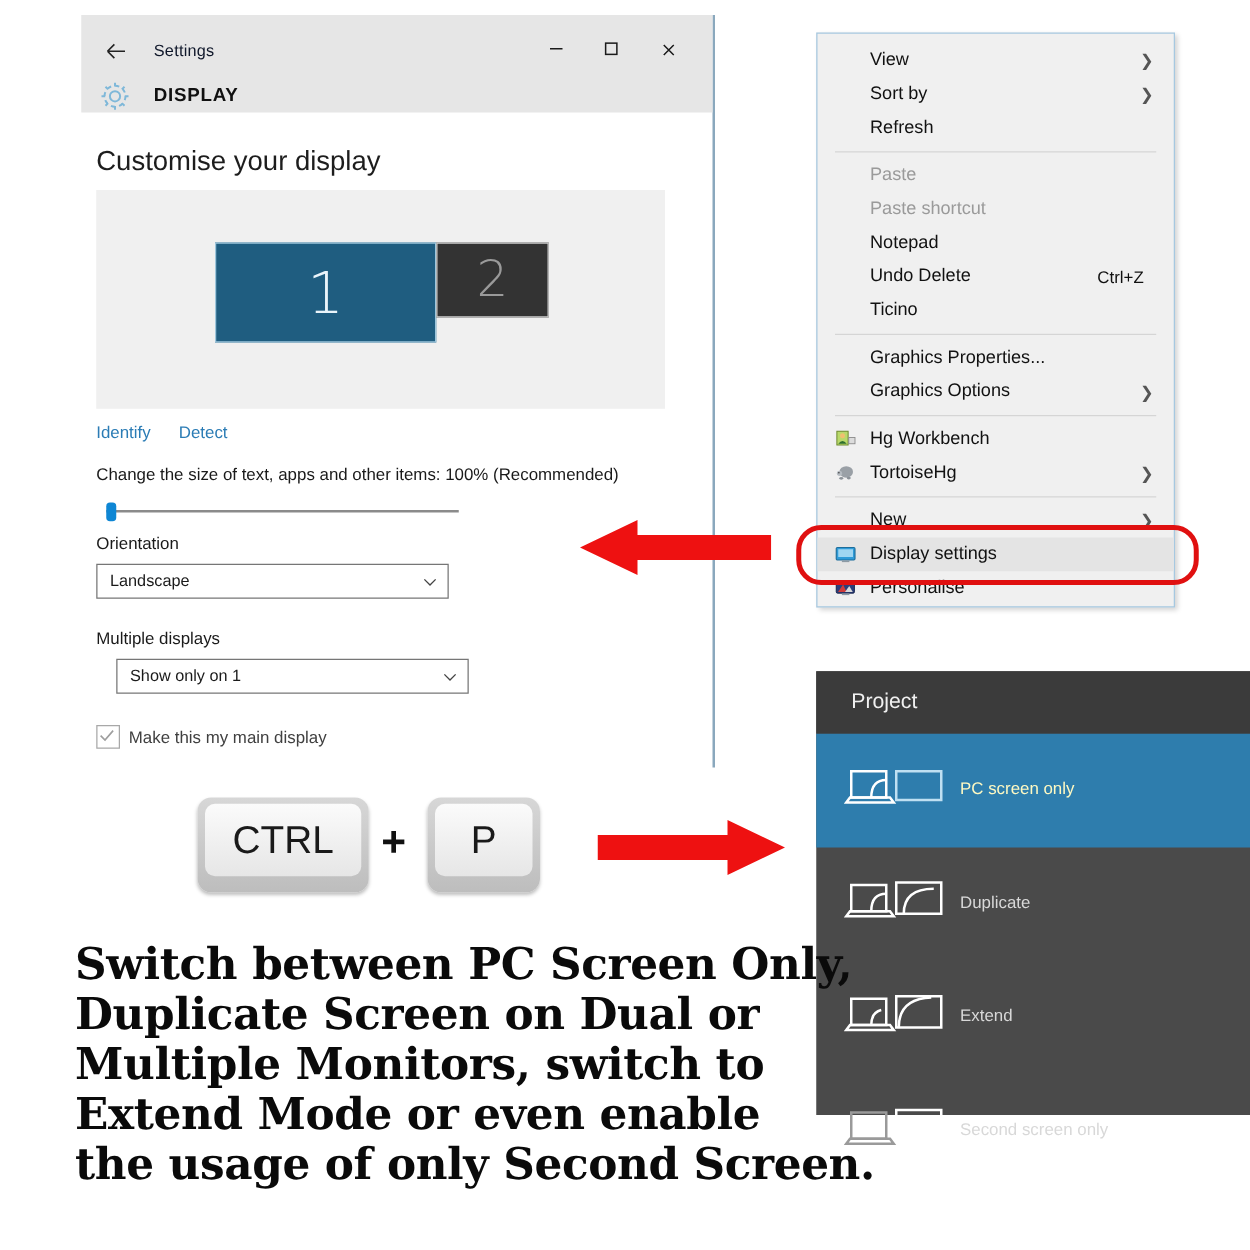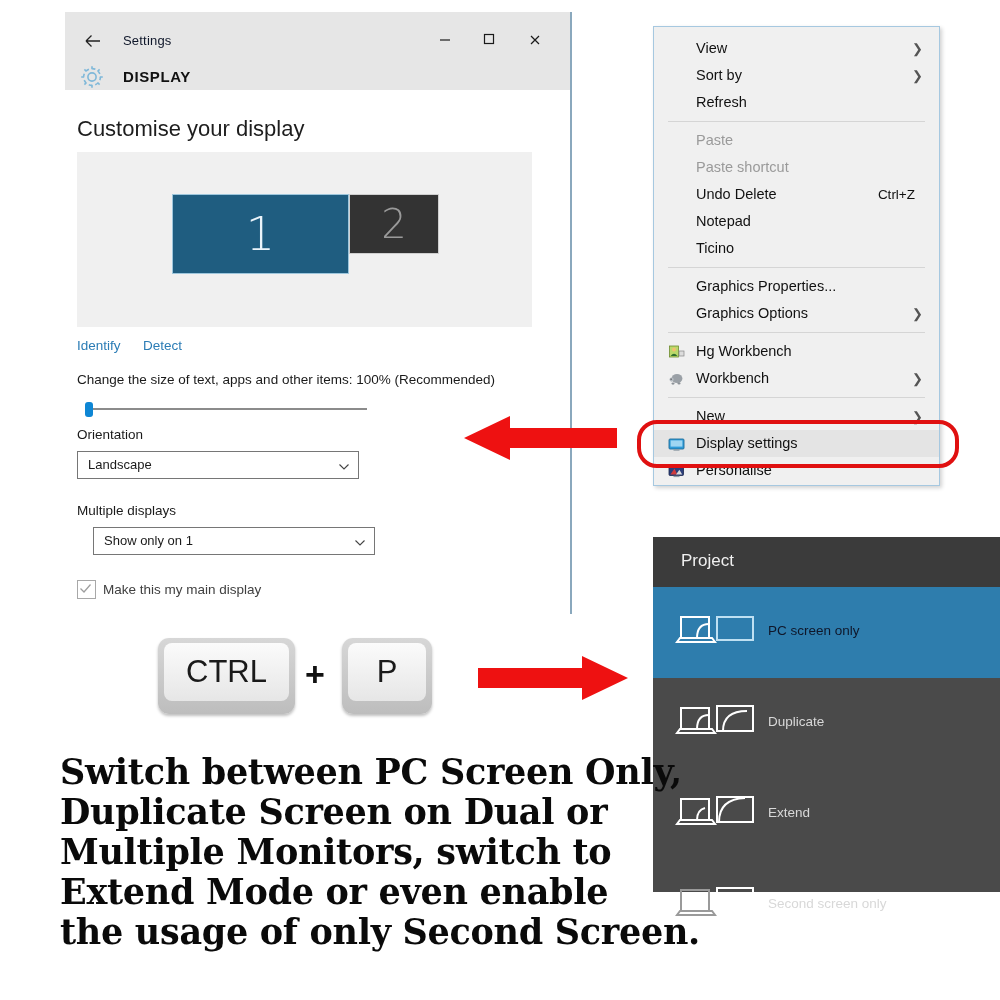--- a/index.html
+++ b/index.html
@@ -158,21 +158,21 @@
     position:absolute;left:28px;top:14px;font-size:17px;color:#f0f0f0;
   }
   .proj-row{
     position:absolute;left:0;width:347px;height:91px;cursor:pointer;
   }
   .proj-row.selected{background:#2e7dad;}
   .proj-icon{
     position:absolute;left:22px;top:22px;width:84px;height:46px;
   }
   .proj-label{
-    position:absolute;left:115px;top:36px;font-size:13.5px;color:#0f172a;
+    position:absolute;left:115px;top:36px;font-size:13.5px;color:#fef9c3;
   }
   .proj-label.dim{color:#d8d8d8;}
   #proj-row-0{top:50px;}
   #proj-row-1{top:141px;}
   #proj-row-2{top:232px;}
   #proj-row-3{top:323px;}
 
   
   #ctrl-key{
     left:158px;top:638px;width:137px;height:76px;
@@ -322,25 +322,25 @@
 
   <div class="cm-sep"></div>
 
   <div class="cm-item disabled">
     <span>Paste</span>
   </div>
   <div class="cm-item disabled">
     <span>Paste shortcut</span>
   </div>
   <div class="cm-item">
+    <span>Notepad</span>
+  </div>
+  <div class="cm-item">
     <span>Undo Delete</span>
     <span class="shortcut">Ctrl+Z</span>
-  </div>
-  <div class="cm-item">
-    <span>Notepad</span>
   </div>
   <div class="cm-item">
     <span>Ticino</span>
   </div>
 
   <div class="cm-sep"></div>
 
   <div class="cm-item">
     <span>Graphics Properties...</span>
   </div>
@@ -365,21 +365,21 @@
   <div class="cm-item">
     <span class="cm-icon">
       <svg width="17" height="17" viewBox="0 0 17 17">
         <ellipse cx="9" cy="7.5" rx="5.4" ry="4.6" fill="#9aa0a6"></ellipse>
         <circle cx="3.6" cy="8.6" r="2.1" fill="#b5bbc1"></circle>
         <circle cx="3.1" cy="8.2" r="0.6" fill="#333"></circle>
         <ellipse cx="5" cy="12.6" rx="1.6" ry="1.1" fill="#8c9298"></ellipse>
         <ellipse cx="11" cy="12.4" rx="1.6" ry="1.1" fill="#8c9298"></ellipse>
       </svg>
     </span>
-    <span>Workbench</span>
+    <span>TortoiseHg</span>
     <span class="chev">❯</span>
   </div>
 
   <div class="cm-sep"></div>
 
   <div class="cm-item">
     <span>New</span>
     <span class="chev">❯</span>
   </div>
   <div class="cm-item" id="cm-display-settings">

